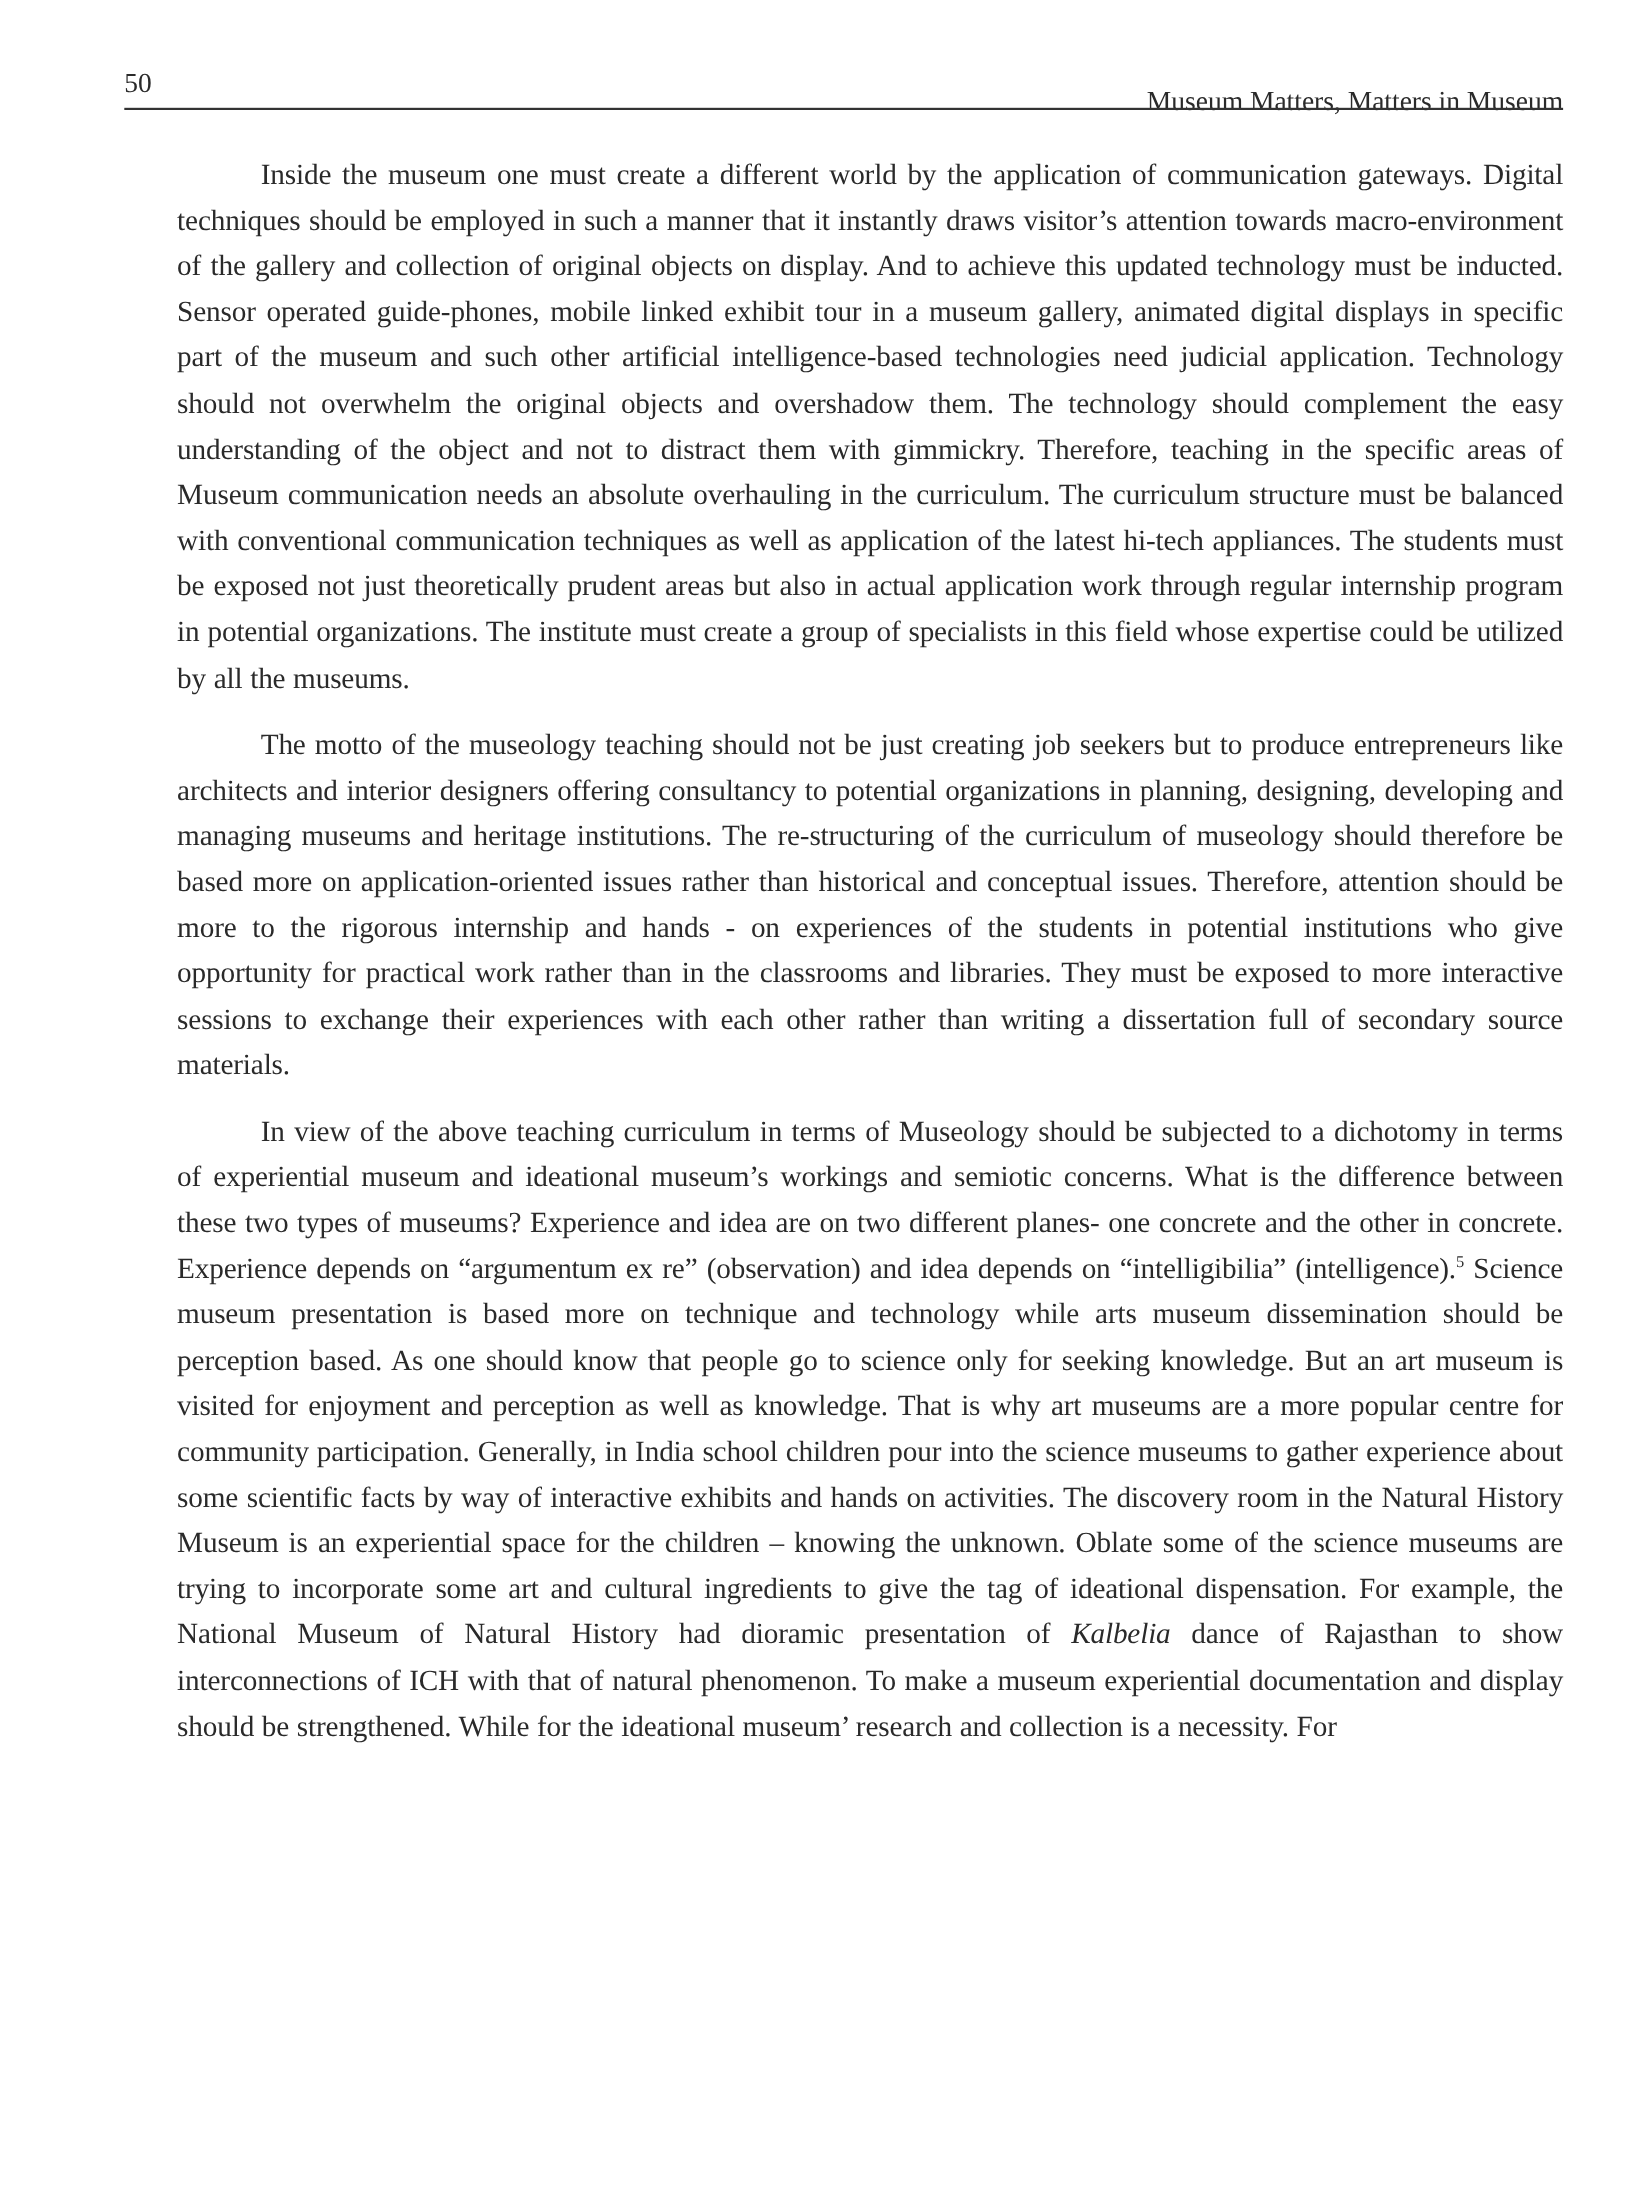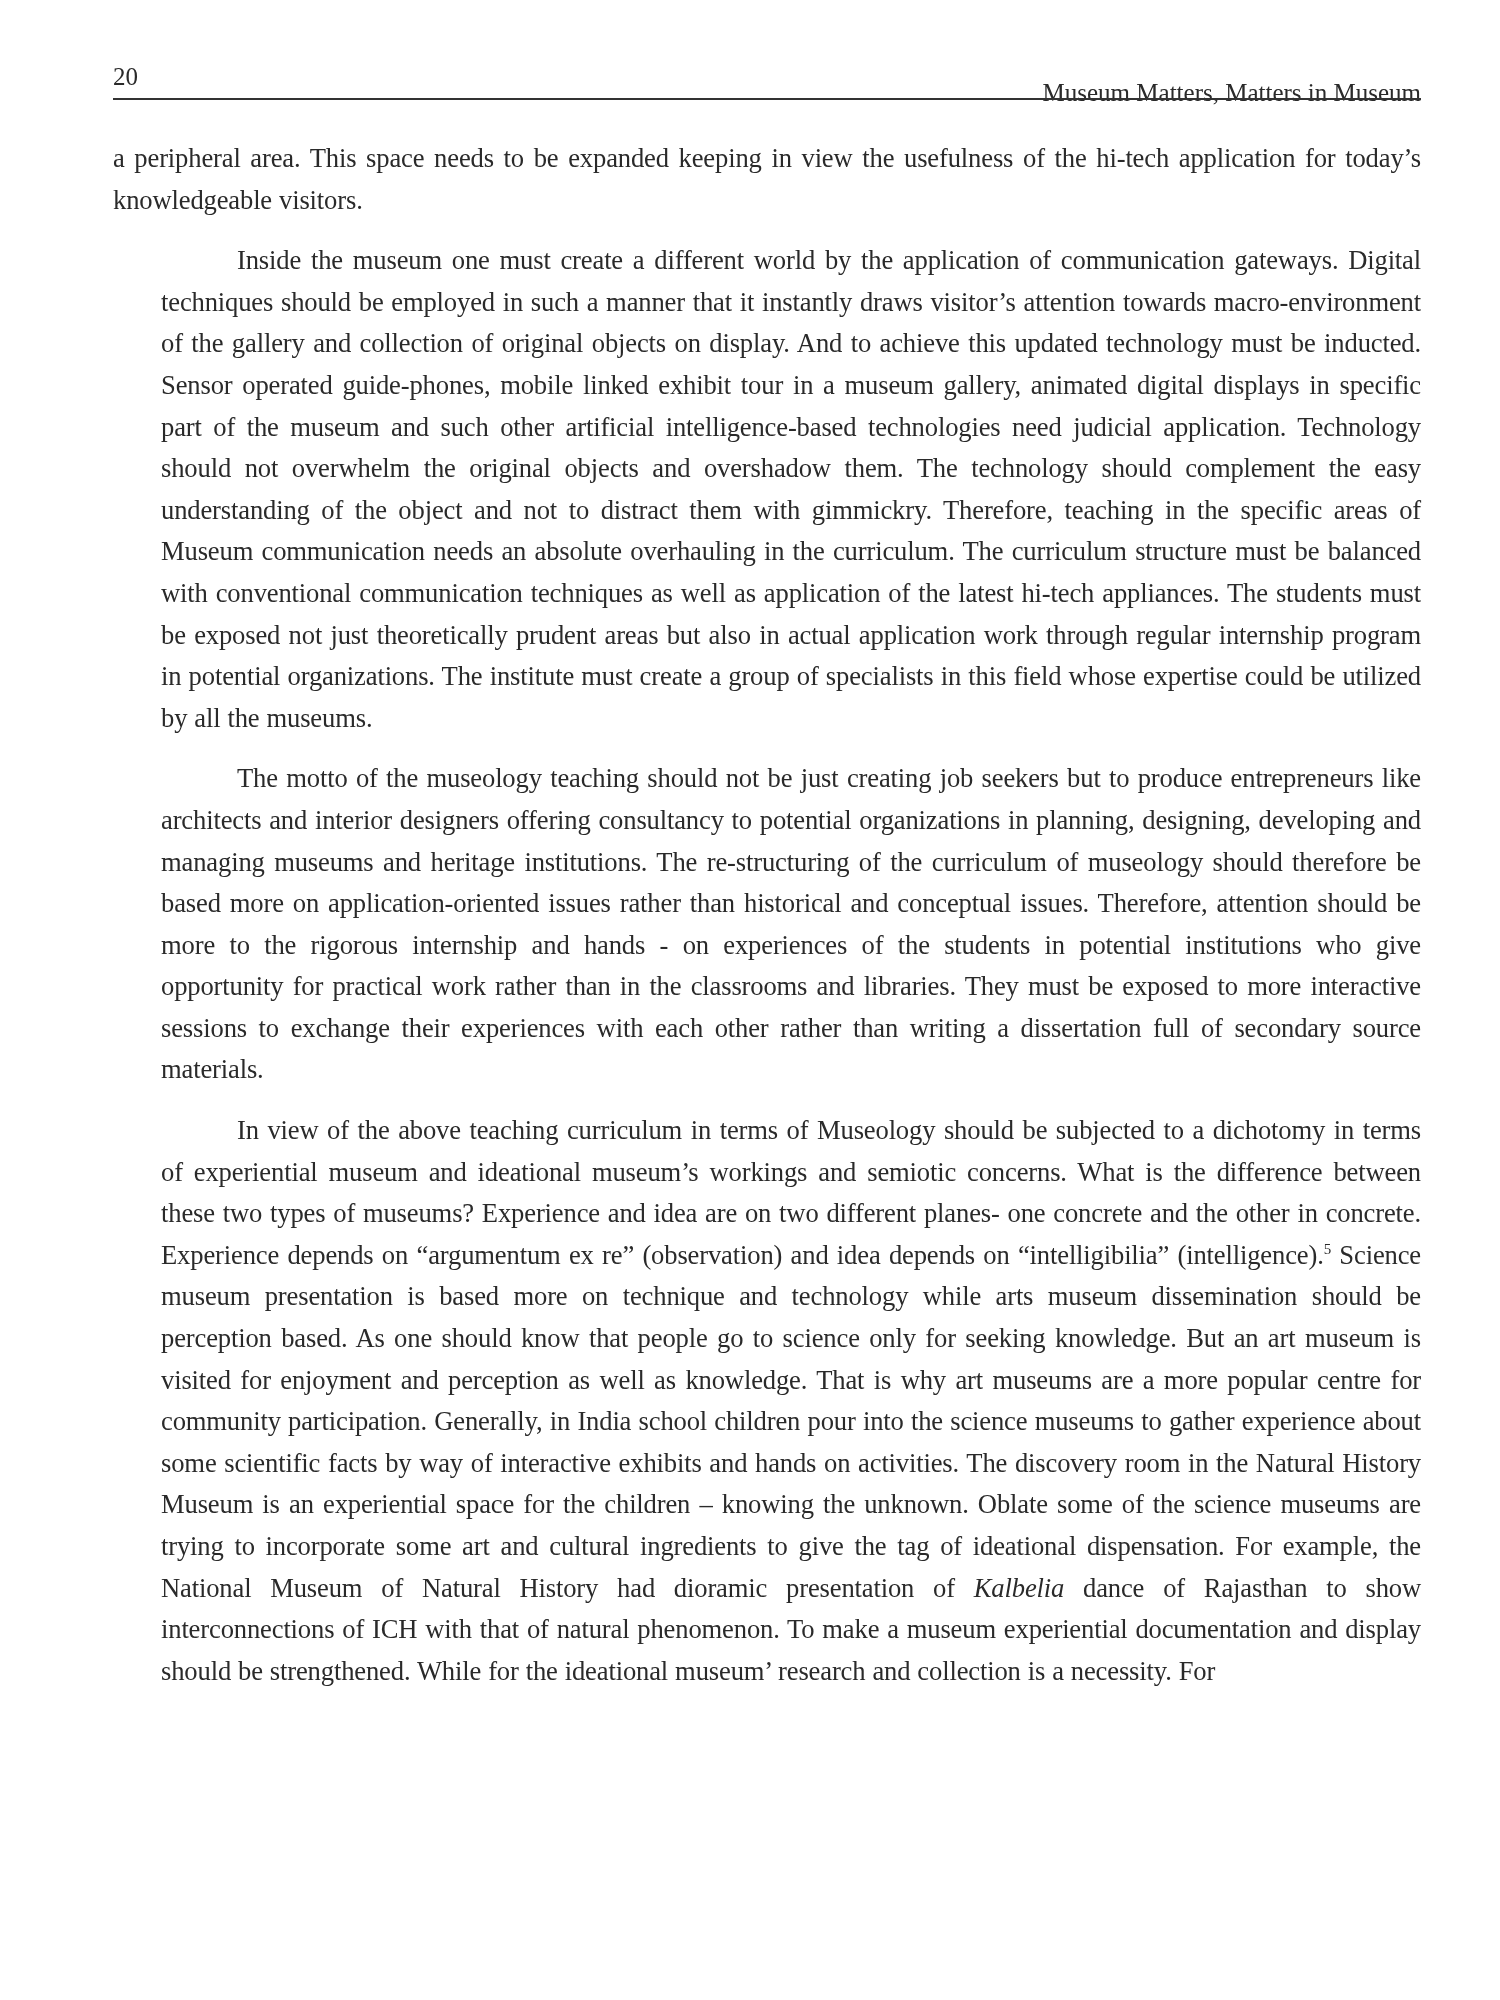--- a/index.html
+++ b/index.html
@@ -77,24 +77,23 @@
       font-size: 15px;
       line-height: 0;
       vertical-align: super;
     }
   </style>
 </head>
 <body>
 
 <div class="page">
   <div class="running-head">
-    <span class="page-number">20</span>
+    <span class="page-number">50</span>
     <span class="book-title">Museum Matters, Matters in Museum</span>
   </div>
   <div class="head-rule"></div>
 
   <div class="body-text">
-    <p class="cont">a peripheral area. This space needs to be expanded keeping in view the usefulness of the hi-tech application for today’s knowledgeable visitors.</p>
     <p class="indent">Inside the museum one must create a different world by the application of communication gateways. Digital techniques should be employed in such a manner that it instantly draws visitor’s attention towards macro-environment of the gallery and collection of original objects on display. And to achieve this updated technology must be inducted. Sensor operated guide-phones, mobile linked exhibit tour in a museum gallery, animated digital displays in specific part of the museum and such other artificial intelligence-based technologies need judicial application. Technology should not overwhelm the original objects and overshadow them. The technology should complement the easy understanding of the object and not to distract them with gimmickry. Therefore, teaching in the specific areas of Museum communication needs an absolute overhauling in the curriculum. The curriculum structure must be balanced with conventional communication techniques as well as application of the latest hi-tech appliances. The students must be exposed not just theoretically prudent areas but also in actual application work through regular internship program in potential organizations. The institute must create a group of specialists in this field whose expertise could be utilized by all the museums.</p>
     <p class="indent">The motto of the museology teaching should not be just creating job seekers but to produce entrepreneurs like architects and interior designers offering consultancy to potential organizations in planning, designing, developing and managing museums and heritage institutions. The re-structuring of the curriculum of museology should therefore be based more on application-oriented issues rather than historical and conceptual issues. Therefore, attention should be more to the rigorous internship and hands - on experiences of the students in potential institutions who give opportunity for practical work rather than in the classrooms and libraries. They must be exposed to more interactive sessions to exchange their experiences with each other rather than writing a dissertation full of secondary source materials.</p>
     <p class="indent"><span>In view of the above teaching curriculum in terms of Museology should be subjected to a dichotomy in terms of experiential museum and ideational museum’s workings and semiotic concerns. What is the difference between these two types of museums? Experience and idea are on two different planes- one concrete and the other in concrete. Experience depends on “argumentum ex re” (observation) and idea depends on “intelligibilia” (intelligence).</span><sup>5</sup><span> Science museum presentation is based more on technique and technology while arts museum dissemination should be perception based. As one should know that people go to science only for seeking knowledge. But an art museum is visited for enjoyment and perception as well as knowledge. That is why art museums are a more popular centre for community participation. Generally, in India school children pour into the science museums to gather experience about some scientific facts by way of interactive exhibits and hands on activities. The discovery room in the Natural History Museum is an experiential space for the children – knowing the unknown. Oblate some of the science museums are trying to incorporate some art and cultural ingredients to give the tag of ideational dispensation. For example, the National Museum of Natural History had dioramic presentation of </span><em>Kalbelia</em><span> dance of Rajasthan to show interconnections of ICH with that of natural phenomenon. To make a museum experiential documentation and display should be strengthened. While for the ideational museum’ research and collection is a necessity. For</span></p>
   </div>
 </div>
 
 </body></html>

